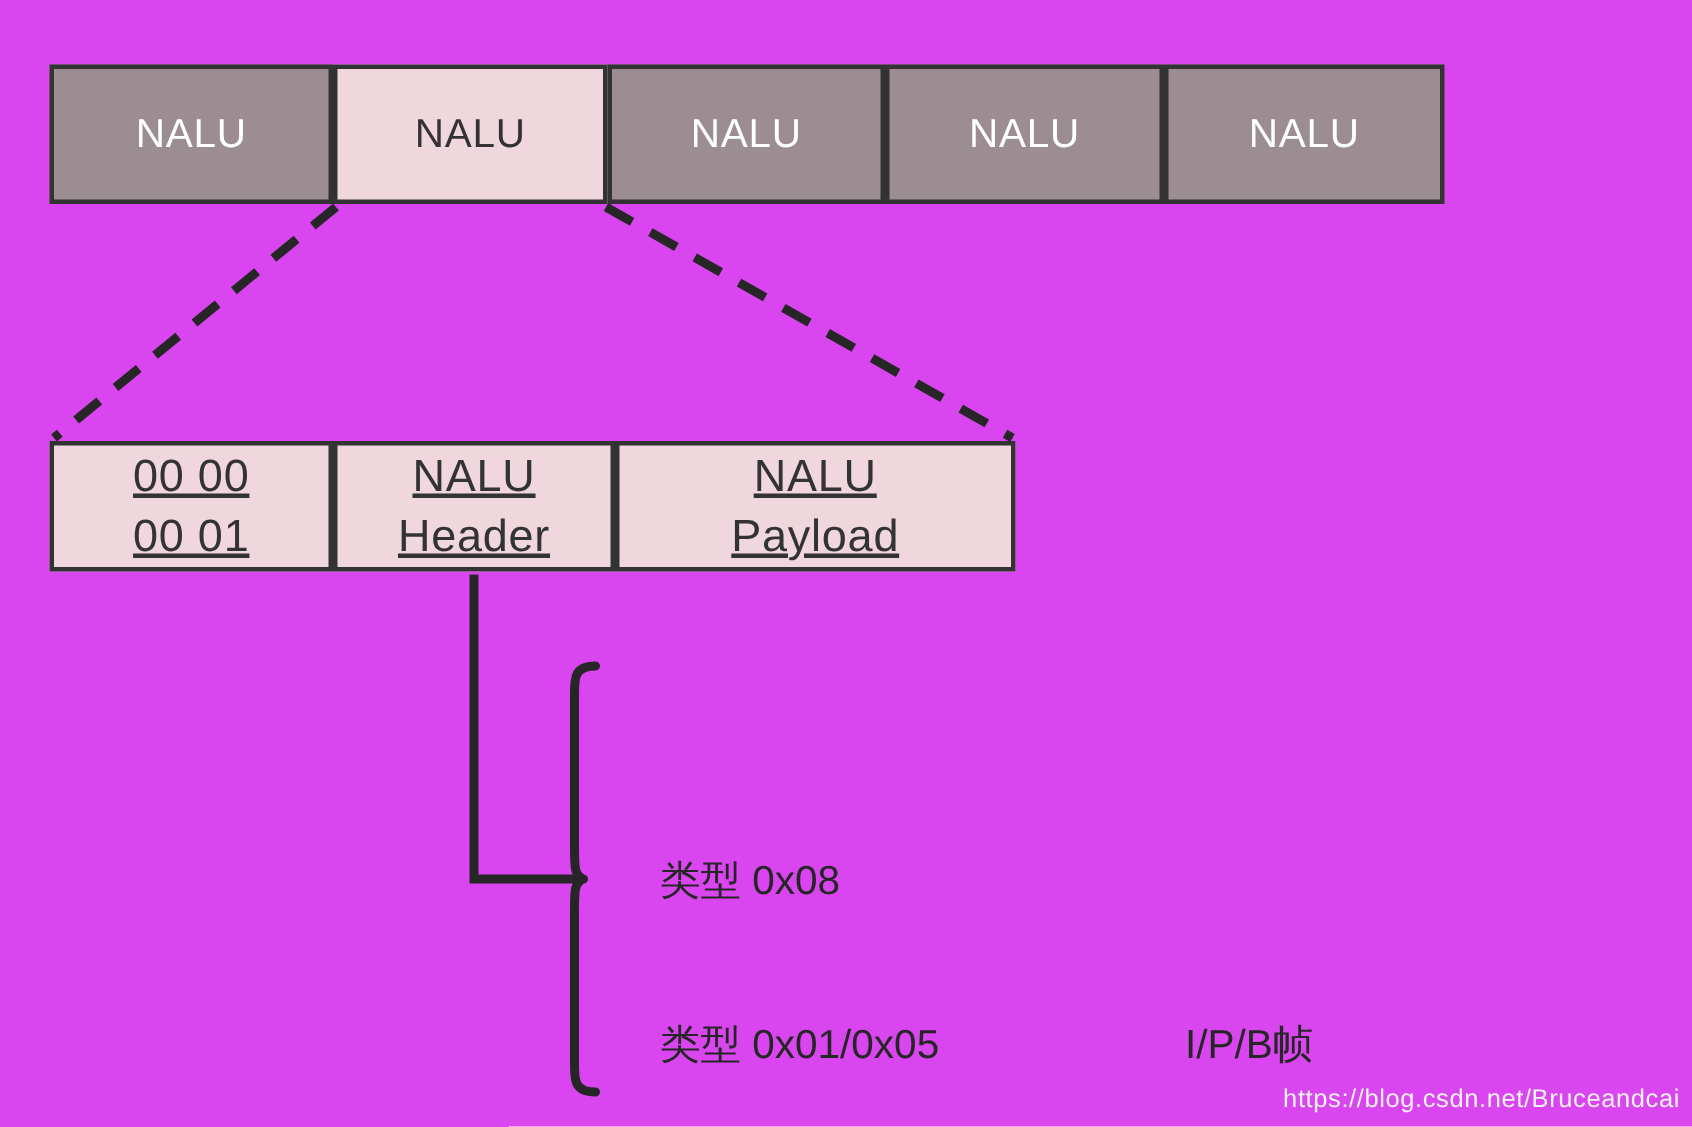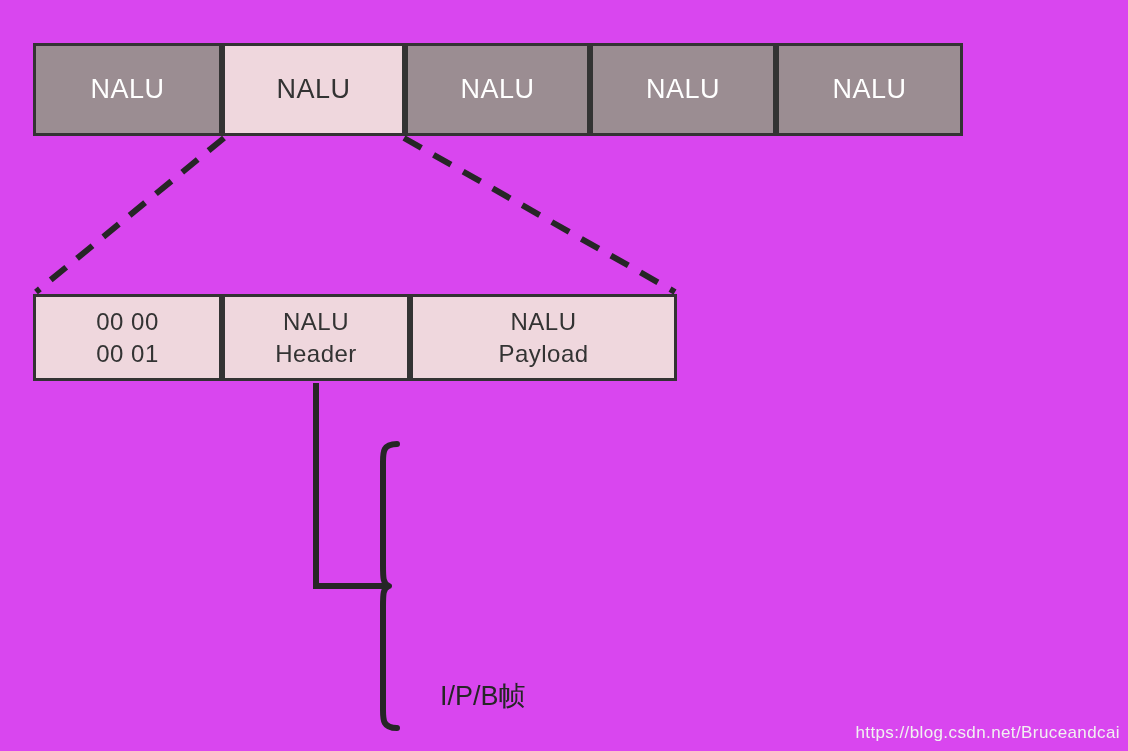--- a/index.html
+++ b/index.html
@@ -40,22 +40,23 @@
     color: #333333;
   }
 
   
   .row-top { top: 43px; height: 93px; }
   
   .row-detail { top: 294px; height: 87px; }
   .row-detail .cell-inner {
     display: block;
     white-space: pre-line;
-    font-size: 24px;
+    font-size: 30px;
     line-height: 1.32;
+    text-decoration: underline;
   }
 
   
   #vector {
     position: absolute;
     left: 0;
     top: 0;
     width: 1128px;
     height: 751px;
     pointer-events: none;
@@ -143,21 +144,23 @@
              C 383 444 383 452 383 462
              L 383 565
              C 383 578 383 584 389 586
              C 383 588 383 594 383 607
              L 383 710
              C 383 720 383 728 397 728" fill="none" stroke="#262626" stroke-width="6" stroke-linecap="round" stroke-linejoin="round"></path>
   </svg>
 
 
   <div class="legend-row" style="top:567px;">
+    <span class="legend-type">类型 0x08</span>
   </div>
 
   <div class="legend-row" style="top:676px;">
+    <span class="legend-type">类型 0x01/0x05</span>
     <span class="legend-desc">I/P/B帧</span>
   </div>
 
   <div class="watermark">https://blog.csdn.net/Bruceandcai</div>
 
 </div>
 
 </body></html>

